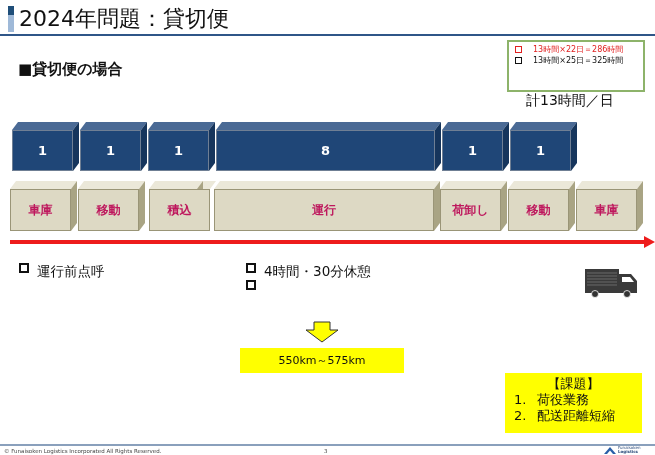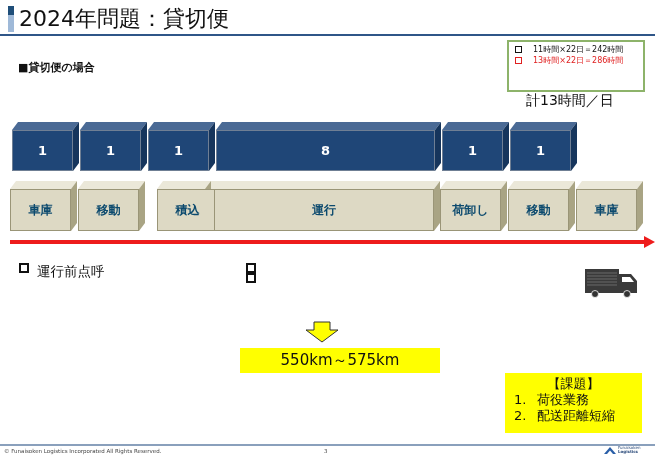--- a/index.html
+++ b/index.html
@@ -4,52 +4,52 @@
 <style>
   * { box-sizing: border-box; margin: 0; padding: 0; }
   body {
     width: 655px; height: 455px; background: #ffffff; position: relative; overflow: hidden;
     font-family: "DejaVu Sans", "Liberation Sans", sans-serif; color: #111;
   }
   .title-bar { position: absolute; left: 8px; top: 6px; width: 6px; height: 26px;
     background: linear-gradient(to bottom, #1f4e79 0%, #1f4e79 35%, #9fb9d8 35%, #9fb9d8 100%); }
   .title { position: absolute; left: 19px; top: 6px; font-size: 22px; line-height: 26px; color: #111; }
   .title-rule { position: absolute; left: 0; top: 34px; width: 655px; height: 2px; background: #2f5688; }
-  .subtitle { position: absolute; left: 18px; top: 60px; font-size: 11px; font-weight: bold; }
+  .subtitle { position: absolute; left: 18px; top: 60px; font-size: 15px; font-weight: bold; }
 
   .legend { position: absolute; left: 507px; top: 40px; width: 138px; height: 52px;
     border: 2px solid #8db36a; background: #fff; padding: 2px 0 0 6px; }
   .legend-row { display: flex; align-items: center; font-size: 8px; line-height: 11px; height: 11px; }
   .legend-row .sq { width: 7px; height: 7px; border: 1.6px solid #111; margin-right: 11px; }
   .legend-row.red { color: #e02020; }
   .legend-row.red .sq { border-color: #e02020; }
   .total { position: absolute; left: 526px; top: 92px; font-size: 14px; }
 
   .box3d { position: absolute; }
   .box3d .front { position: absolute; left: 0; bottom: 0; display: flex; align-items: center; justify-content: center; }
   .box3d .top { position: absolute; top: 0; }
   .box3d .side { position: absolute; right: 0; }
   .blue .front { background: #1f4677; border: 1px solid #6f7f94; color: #fff; font-weight: bold; font-size: 13px; font-family: "DejaVu Sans", sans-serif; }
   .blue .top { background: #4a6a95; }
   .blue .side { background: #16355c; }
-  .tan .front { background: #ddd9c4; border: 1px solid #9a9577; color: #0c4a6e; font-weight: bold; font-size: 12px; }
+  .tan .front { background: #ddd9c4; border: 1px solid #9a9577; color: #be185d; font-weight: bold; font-size: 12px; }
   .tan .top { background: #ebe8d9; }
   .tan .side { background: #a9a484; }
 
   .red-arrow { position: absolute; left: 10px; top: 240px; width: 636px; height: 4px; background: #ee1c1c; }
   .red-arrow-head { position: absolute; left: 644px; top: 236px; width: 0; height: 0;
     border-top: 6px solid transparent; border-bottom: 6px solid transparent; border-left: 11px solid #ee1c1c; }
 
   .bullets { position: absolute; font-size: 13.5px; line-height: 17px; }
   .bullet { display: flex; }
   .bullet .sq { width: 10px; height: 10px; border: 2.2px solid #111; margin-right: 8px; flex: none; }
 
   .down-arrow { position: absolute; left: 305px; top: 321px; }
-  .yellow-box { position: absolute; left: 240px; top: 348px; width: 200px; height: 25px; background: #ffff00;
-    font-size: 15px; display: flex; align-items: center; justify-content: center; }
+  .yellow-box { position: absolute; left: 240px; top: 348px; width: 164px; height: 25px; background: #ffff00;
+    font-size: 11px; display: flex; align-items: center; justify-content: center; }
 
   .issue-box { position: absolute; left: 505px; top: 373px; width: 137px; height: 60px; background: #ffff00;
     font-size: 13px; line-height: 16px; padding: 3px 6px; }
   .issue-box .head { text-align: center; }
   .issue-row { display: flex; }
   .issue-row .num { width: 26px; padding-left: 3px; }
 
   .truck { position: absolute; left: 583px; top: 266px; }
 
   .footer-rule { position: absolute; left: 0; top: 444px; width: 655px; height: 2px; background: #8aa0bc; }
@@ -61,27 +61,27 @@
 </head>
 <body>
 
 <div class="title-bar"></div>
 <div class="title">2024年問題：貸切便</div>
 <div class="title-rule"></div>
 
 <div class="subtitle">■貸切便の場合</div>
 
 <div class="legend">
+  <div class="legend-row red">
+      <span class="sq"></span>
+      <span>13時間×22日＝286時間</span>
+    </div>
   <div class="legend-row">
       <span class="sq"></span>
-      <span>11時間×22日＝242時間</span>
-    </div>
-  <div class="legend-row red">
-      <span class="sq"></span>
-      <span>13時間×22日＝286時間</span>
+      <span>13時間×25日＝325時間</span>
     </div>
 </div>
 <div class="total">計13時間／日</div>
 
 <div class="box3d blue" style="left:12px;top:122px;width:67px;height:49px;">
   <div class="top" style="left:6px;width:61px;height:8px;clip-path:polygon(0 0,100% 0,calc(100% - 6px) 100%,-6px 100%);left:0;width:67px;clip-path:polygon(6px 0,100% 0,calc(100% - 6px) 100%,0 100%);"></div>
   <div class="side" style="top:0;width:6px;height:49px;clip-path:polygon(0 8px,100% 0,100% calc(100% - 8px),0 100%);"></div>
   <div class="front" style="width:61px;height:41px;">1</div>
 </div>
 <div class="box3d blue" style="left:80px;top:122px;width:67px;height:49px;">
@@ -113,21 +113,21 @@
 <div class="box3d tan" style="left:10px;top:181px;width:67px;height:50px;">
   <div class="top" style="left:0;width:67px;height:8px;clip-path:polygon(6px 0,100% 0,calc(100% - 6px) 100%,0 100%);"></div>
   <div class="side" style="top:0;width:6px;height:50px;clip-path:polygon(0 8px,100% 0,100% calc(100% - 8px),0 100%);"></div>
   <div class="front" style="width:61px;height:42px;">車庫</div>
 </div>
 <div class="box3d tan" style="left:78px;top:181px;width:67px;height:50px;">
   <div class="top" style="left:0;width:67px;height:8px;clip-path:polygon(6px 0,100% 0,calc(100% - 6px) 100%,0 100%);"></div>
   <div class="side" style="top:0;width:6px;height:50px;clip-path:polygon(0 8px,100% 0,100% calc(100% - 8px),0 100%);"></div>
   <div class="front" style="width:61px;height:42px;">移動</div>
 </div>
-<div class="box3d tan" style="left:157px;top:181px;width:54px;height:50px;">
+<div class="box3d tan" style="left:149px;top:181px;width:54px;height:50px;">
   <div class="top" style="left:0;width:67px;height:8px;clip-path:polygon(6px 0,100% 0,calc(100% - 6px) 100%,0 100%);"></div>
   <div class="side" style="top:0;width:6px;height:50px;clip-path:polygon(0 8px,100% 0,100% calc(100% - 8px),0 100%);"></div>
   <div class="front" style="width:61px;height:42px;">積込</div>
 </div>
 <div class="box3d tan" style="left:214px;top:181px;width:226px;height:50px;">
   <div class="top" style="left:0;width:226px;height:8px;clip-path:polygon(6px 0,100% 0,calc(100% - 6px) 100%,0 100%);"></div>
   <div class="side" style="top:0;width:6px;height:50px;clip-path:polygon(0 8px,100% 0,100% calc(100% - 8px),0 100%);"></div>
   <div class="front" style="width:220px;height:42px;">運行</div>
 </div>
 <div class="box3d tan" style="left:440px;top:181px;width:67px;height:50px;">
@@ -152,20 +152,21 @@
 <div class="bullets" style="left:19px;top:263px;">
   <div class="bullet">
       <span class="sq"></span>
       <span>運行前点呼</span>
     </div>
 </div>
 
 <div class="bullets" style="left:246px;top:263px;">
   <div class="bullet">
       <span class="sq"></span>
+      <span>4時間・30分休憩</span>
     </div>
   <div class="bullet">
       <span class="sq"></span>
     </div>
 </div>
 
 <svg class="down-arrow" width="34" height="22" viewBox="0 0 34 22">
   <polygon points="9,1 25,1 25,9 33,9 17,21 1,9 9,9" fill="#ffff00" stroke="#333" stroke-width="1"></polygon>
 </svg>
 

